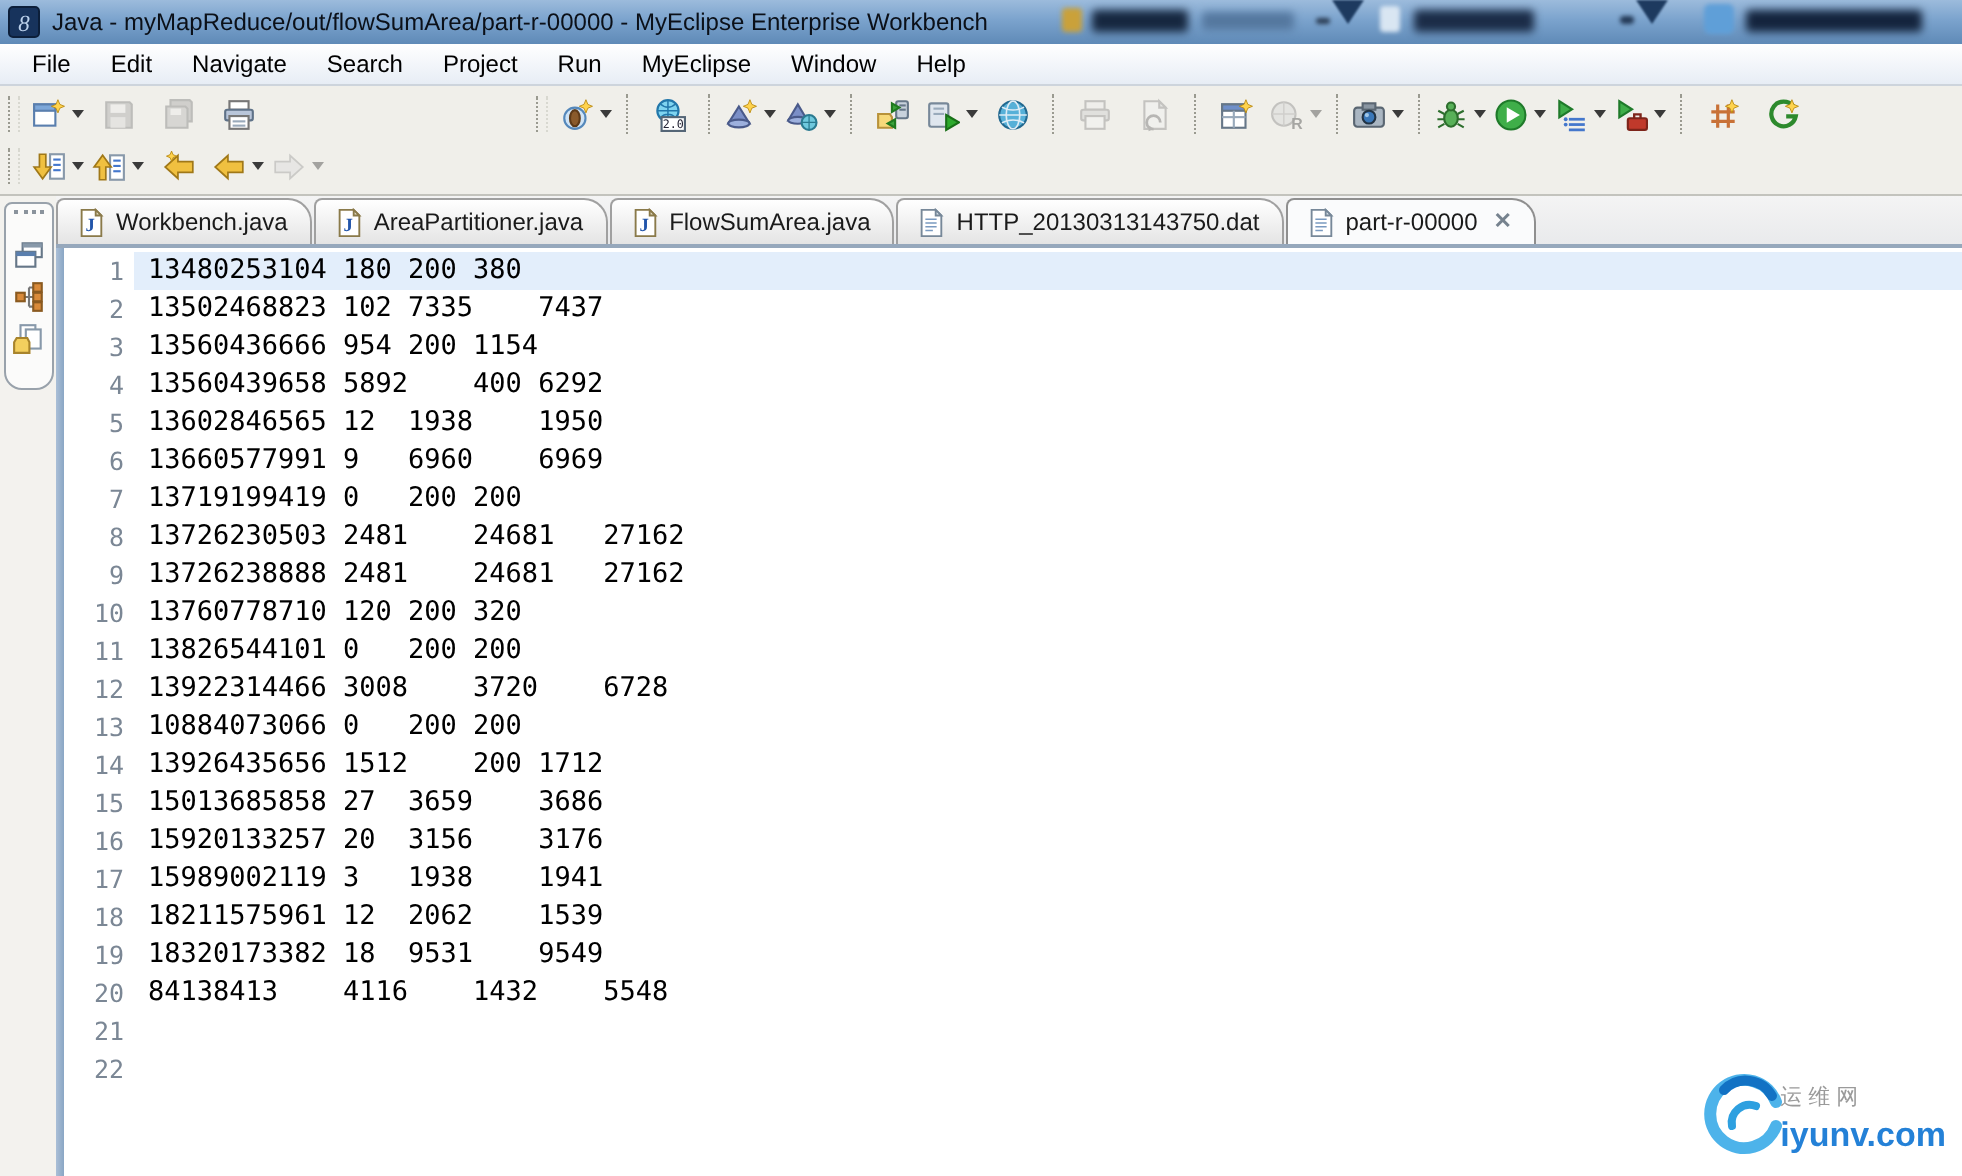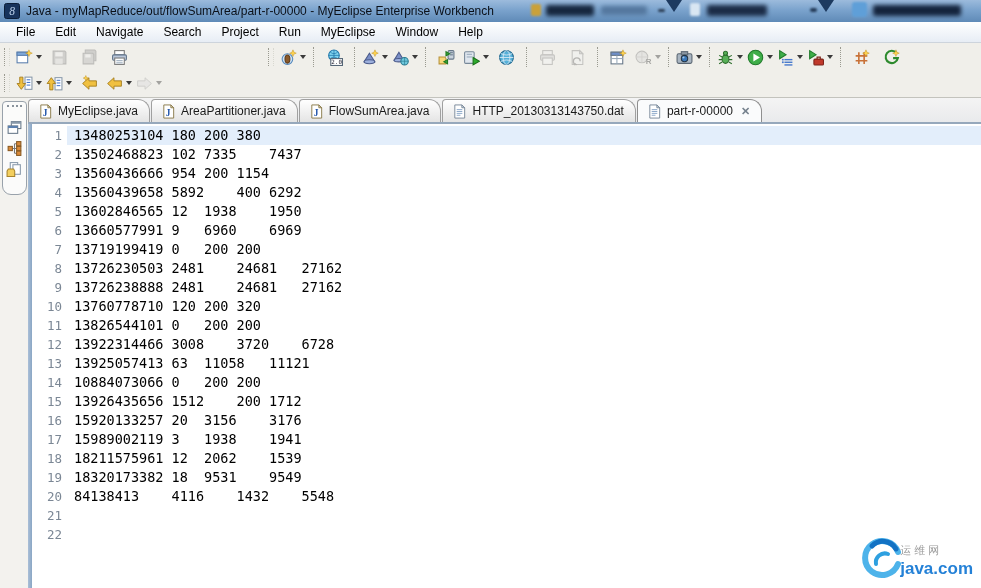--- a/index.html
+++ b/index.html
@@ -437,21 +437,21 @@
     <div class="right-col">
       <div class="tabrow" id="tabrow">
           <div class="tab">
             <span class="t-ic">
               <svg width="15" height="15" viewBox="0 0 16 16">
                 <path d="M3 1 h7.5 l3 3 V15 H3z" fill="#fff" stroke="#8a7a4a"></path>
                 <path d="M10.5 1 l3 3 h-3z" fill="#e8e0c8" stroke="#8a7a4a"></path>
                 <text x="5" y="12.5" font-size="10" font-weight="bold" fill="#2255aa" font-family="serif">J</text>
               </svg>
             </span>
-            <span>MyEclipse.java</span>
+            <span>Workbench.java</span>
           </div>
           <div class="tab">
             <span class="t-ic">
               <svg width="15" height="15" viewBox="0 0 16 16">
                 <path d="M3 1 h7.5 l3 3 V15 H3z" fill="#fff" stroke="#8a7a4a"></path>
                 <path d="M10.5 1 l3 3 h-3z" fill="#e8e0c8" stroke="#8a7a4a"></path>
                 <text x="5" y="12.5" font-size="10" font-weight="bold" fill="#2255aa" font-family="serif">J</text>
               </svg>
             </span>
             <span>AreaPartitioner.java</span>
@@ -521,40 +521,40 @@
             <div class="line">13560436666 954 200 1154</div>
             <div class="line">13560439658 5892    400 6292</div>
             <div class="line">13602846565 12  1938    1950</div>
             <div class="line">13660577991 9   6960    6969</div>
             <div class="line">13719199419 0   200 200</div>
             <div class="line">13726230503 2481    24681   27162</div>
             <div class="line">13726238888 2481    24681   27162</div>
             <div class="line">13760778710 120 200 320</div>
             <div class="line">13826544101 0   200 200</div>
             <div class="line">13922314466 3008    3720    6728</div>
-            <div class="line">13925057413 63  11058   11121</div>
             <div class="line">10884073066 0   200 200</div>
             <div class="line">13926435656 1512    200 1712</div>
+            <div class="line">15013685858 27  3659    3686</div>
             <div class="line">15920133257 20  3156    3176</div>
             <div class="line">15989002119 3   1938    1941</div>
             <div class="line">18211575961 12  2062    1539</div>
             <div class="line">18320173382 18  9531    9549</div>
             <div class="line">84138413    4116    1432    5548</div>
             <div class="line"></div>
           </div>
 
         <div class="watermark">
           <span>
             <svg width="46" height="46" viewBox="0 0 46 46">
               <path d="M38 18 A17 17 0 1 0 38 30" fill="none" stroke="#4db3ea" stroke-width="6" stroke-linecap="round"></path>
               <path d="M12 12 A15 15 0 0 1 36 15" fill="none" stroke="#1272c4" stroke-width="5" stroke-linecap="round"></path>
               <path d="M16 30 A9 9 0 0 1 28 20" fill="none" stroke="#2ea0e0" stroke-width="4" stroke-linecap="round"></path>
             </svg>
           </span>
           <span class="wm-text">
             <span class="wm-cn">运维网</span>
-            <span class="wm-en">java.com</span>
+            <span class="wm-en">iyunv.com</span>
           </span>
         </div>
       </div>
     </div>
   </div>
 </div>
 
 </body></html>

